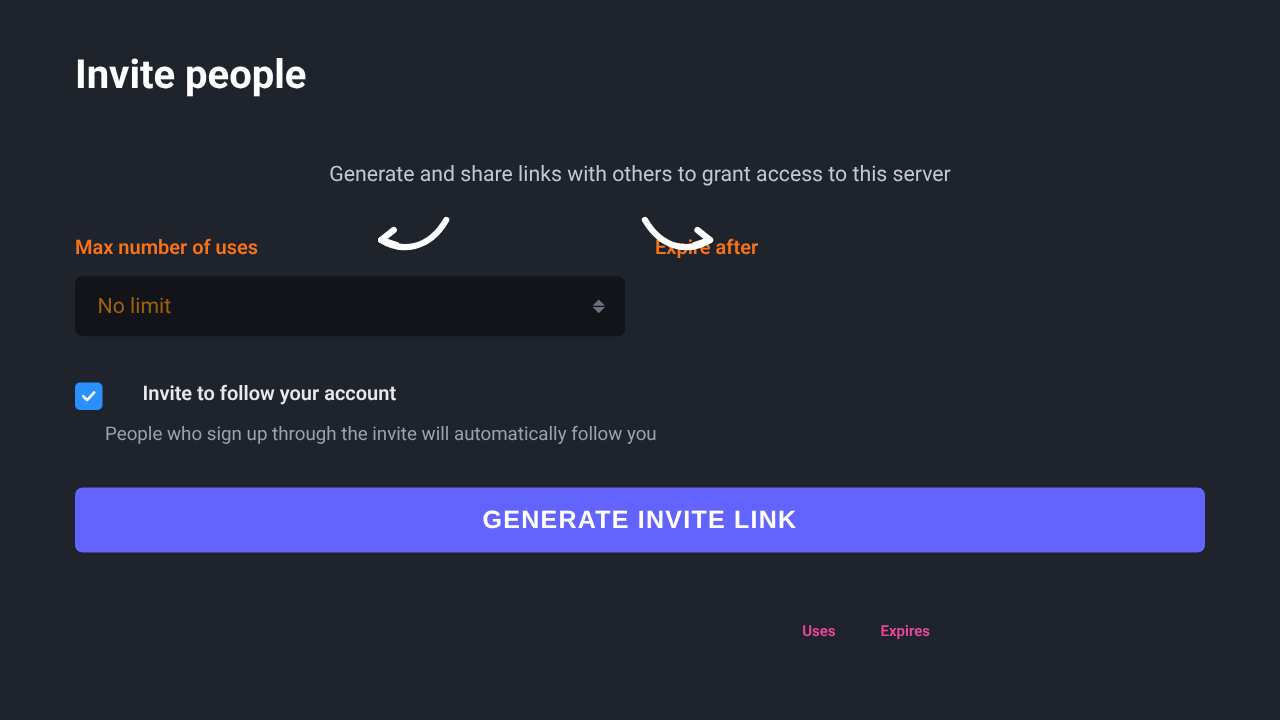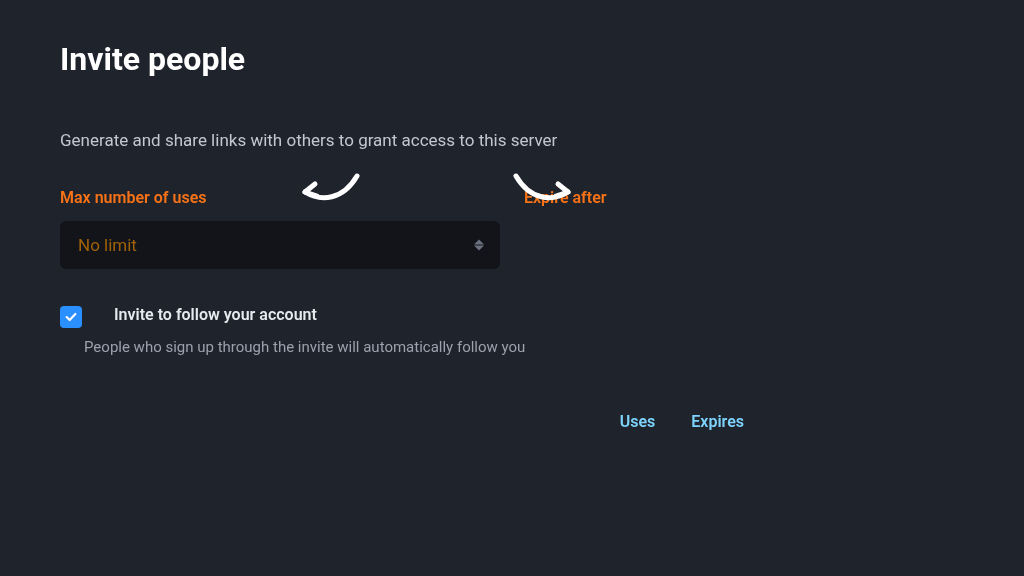--- a/index.html
+++ b/index.html
@@ -17,20 +17,21 @@
     .title {
       font-size: 32px;
       font-weight: 700;
       color: #ffffff;
       margin-bottom: 52px;
     }
     .description {
       font-size: 17px;
       color: #c0c8d0;
       margin-bottom: 38px;
+      text-align: center;
     }
     .form-row {
       display: flex;
       gap: 24px;
       margin-bottom: 36px;
       position: relative;
     }
     .form-group {
       flex: 1;
       display: flex;
@@ -115,23 +116,23 @@
       cursor: pointer;
     }
     .table-header {
       display: flex;
       justify-content: flex-end;
       gap: 36px;
       margin-top: 56px;
       padding-right: 220px;
     }
     .th {
-      font-size: 16px;
+      font-size: 12px;
       font-weight: 600;
-      color: #7dd3fc;
+      color: #ec4899;
     }
     .annotation-arrow-left {
       position: absolute;
       top: -18px;
       left: 235px;
       width: 70px;
       height: 40px;
       pointer-events: none;
     }
     .annotation-arrow-right {
@@ -181,18 +182,19 @@
   <div class="checkbox-row">
     <div class="checkbox">
       <svg viewBox="0 0 16 16">
         <path d="M 3 8 L 6.5 11.5 L 13 4.5" stroke="#ffffff" stroke-width="2.4" fill="none" stroke-linecap="round" stroke-linejoin="round"></path>
       </svg>
     </div>
     <span class="checkbox-label">Invite to follow your account</span>
   </div>
   <p class="checkbox-desc">People who sign up through the invite will automatically follow you</p>
 
+  <button class="generate-btn">GENERATE INVITE LINK</button>
 
   <div class="table-header">
     <span class="th">Uses</span>
     <span class="th">Expires</span>
   </div>
 </div>
 
 </body></html>

